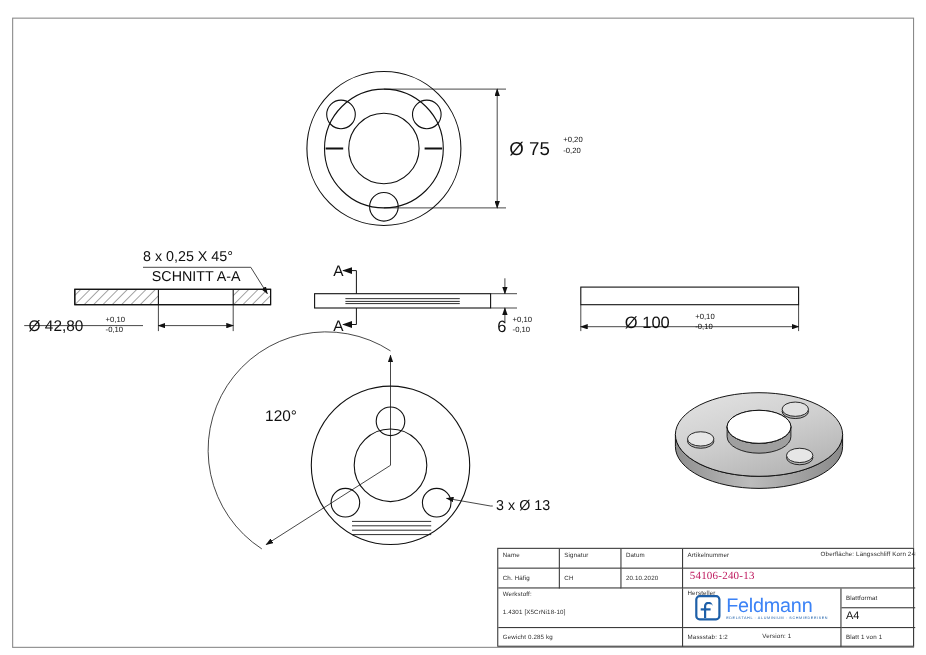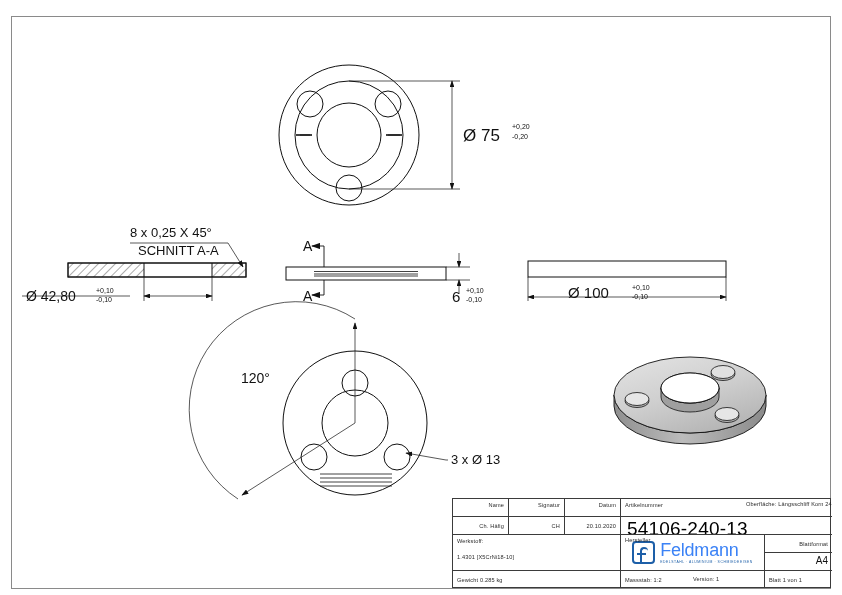--- a/index.html
+++ b/index.html
@@ -51,26 +51,27 @@
     position: absolute;
     box-sizing: border-box;
     border-right: 1px solid #3b3b3b;
     border-bottom: 1px solid #3b3b3b;
     padding: 2px 4px;
     overflow: hidden;
     white-space: nowrap;
   }
   .tb-cell.nb { border-bottom: none; }
   .tb-cell.nr { border-right: none; }
-  .ctr { text-align: right; }
+  .ctr { text-align: left; }
   .lbl { font-size: 5.6px; color: #2b2b2b; letter-spacing: .15px; }
   .val-big {
-    font-size: 19px;
-    color: #000000;
+    font-size: 10px;
+    color: #be185d;
     letter-spacing: .2px;
+    font-family: Liberation Serif, serif;
   }
   .val-mid { font-size: 10px; color: #111; }
   .logo-wrap {
     position: absolute;
     left: 0; top: 0;
     width: 100%; height: 100%;
     display: flex;
     align-items: center;
     justify-content: center;
     gap: 5px;

